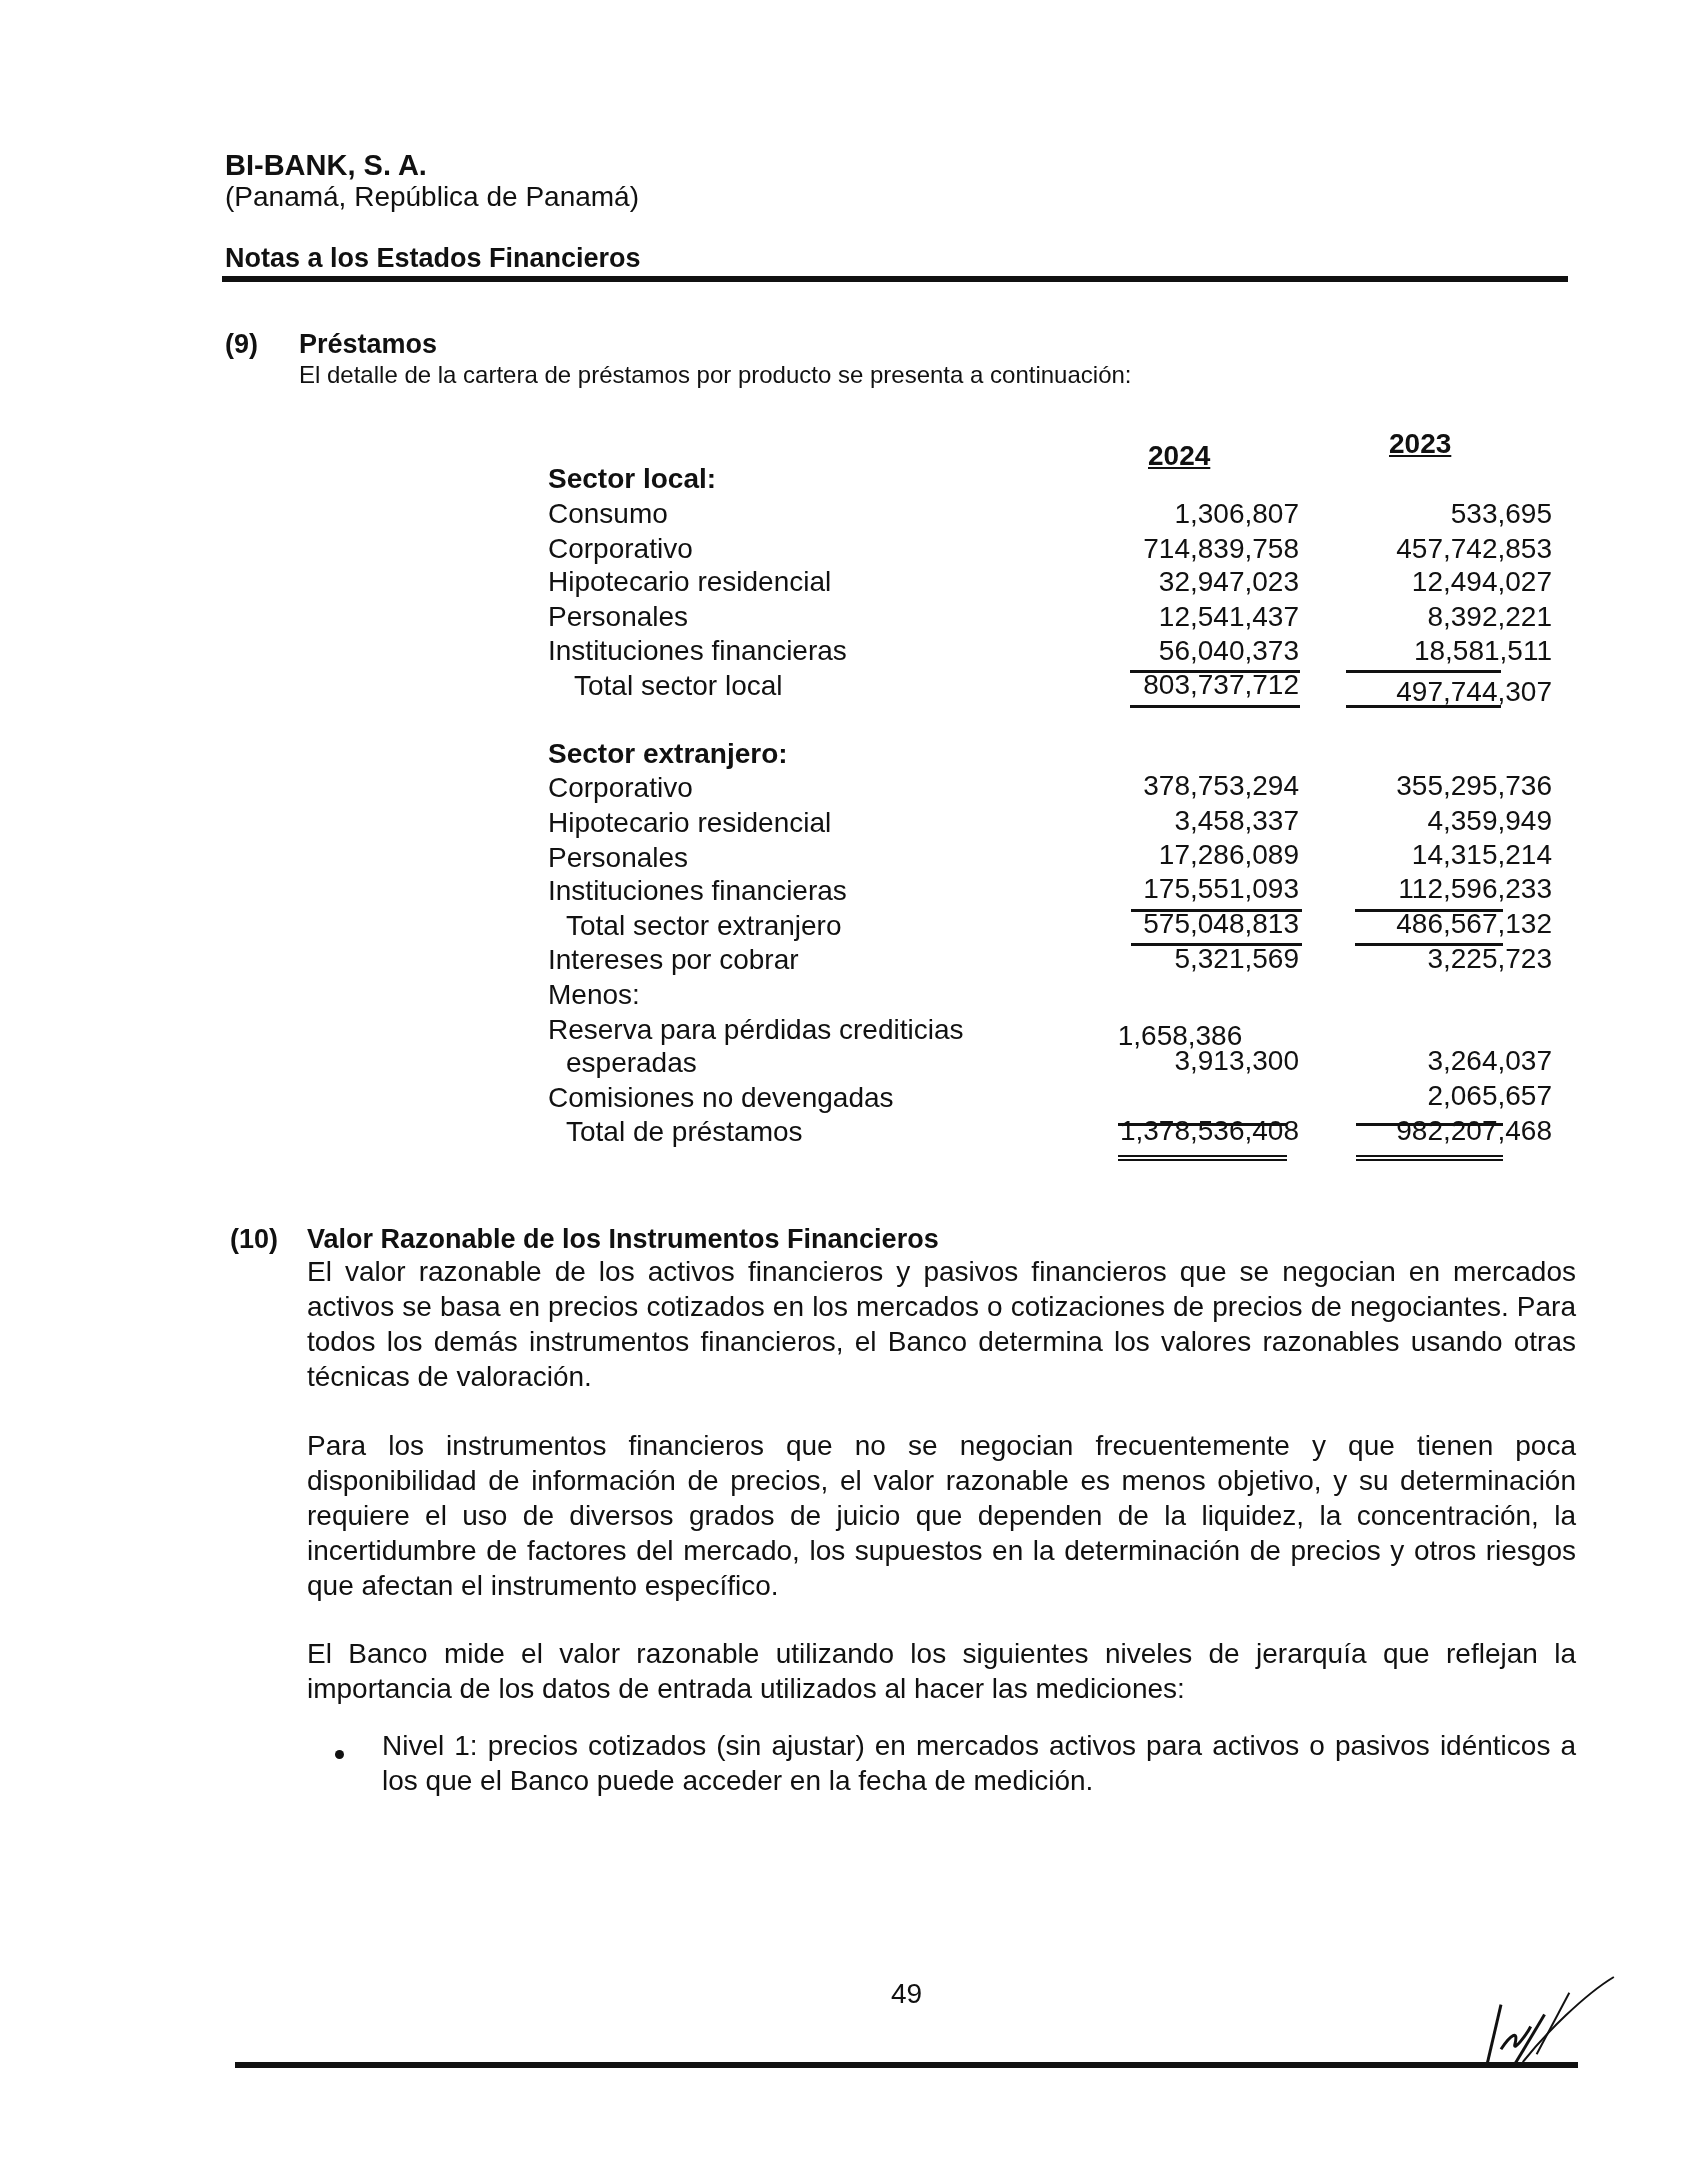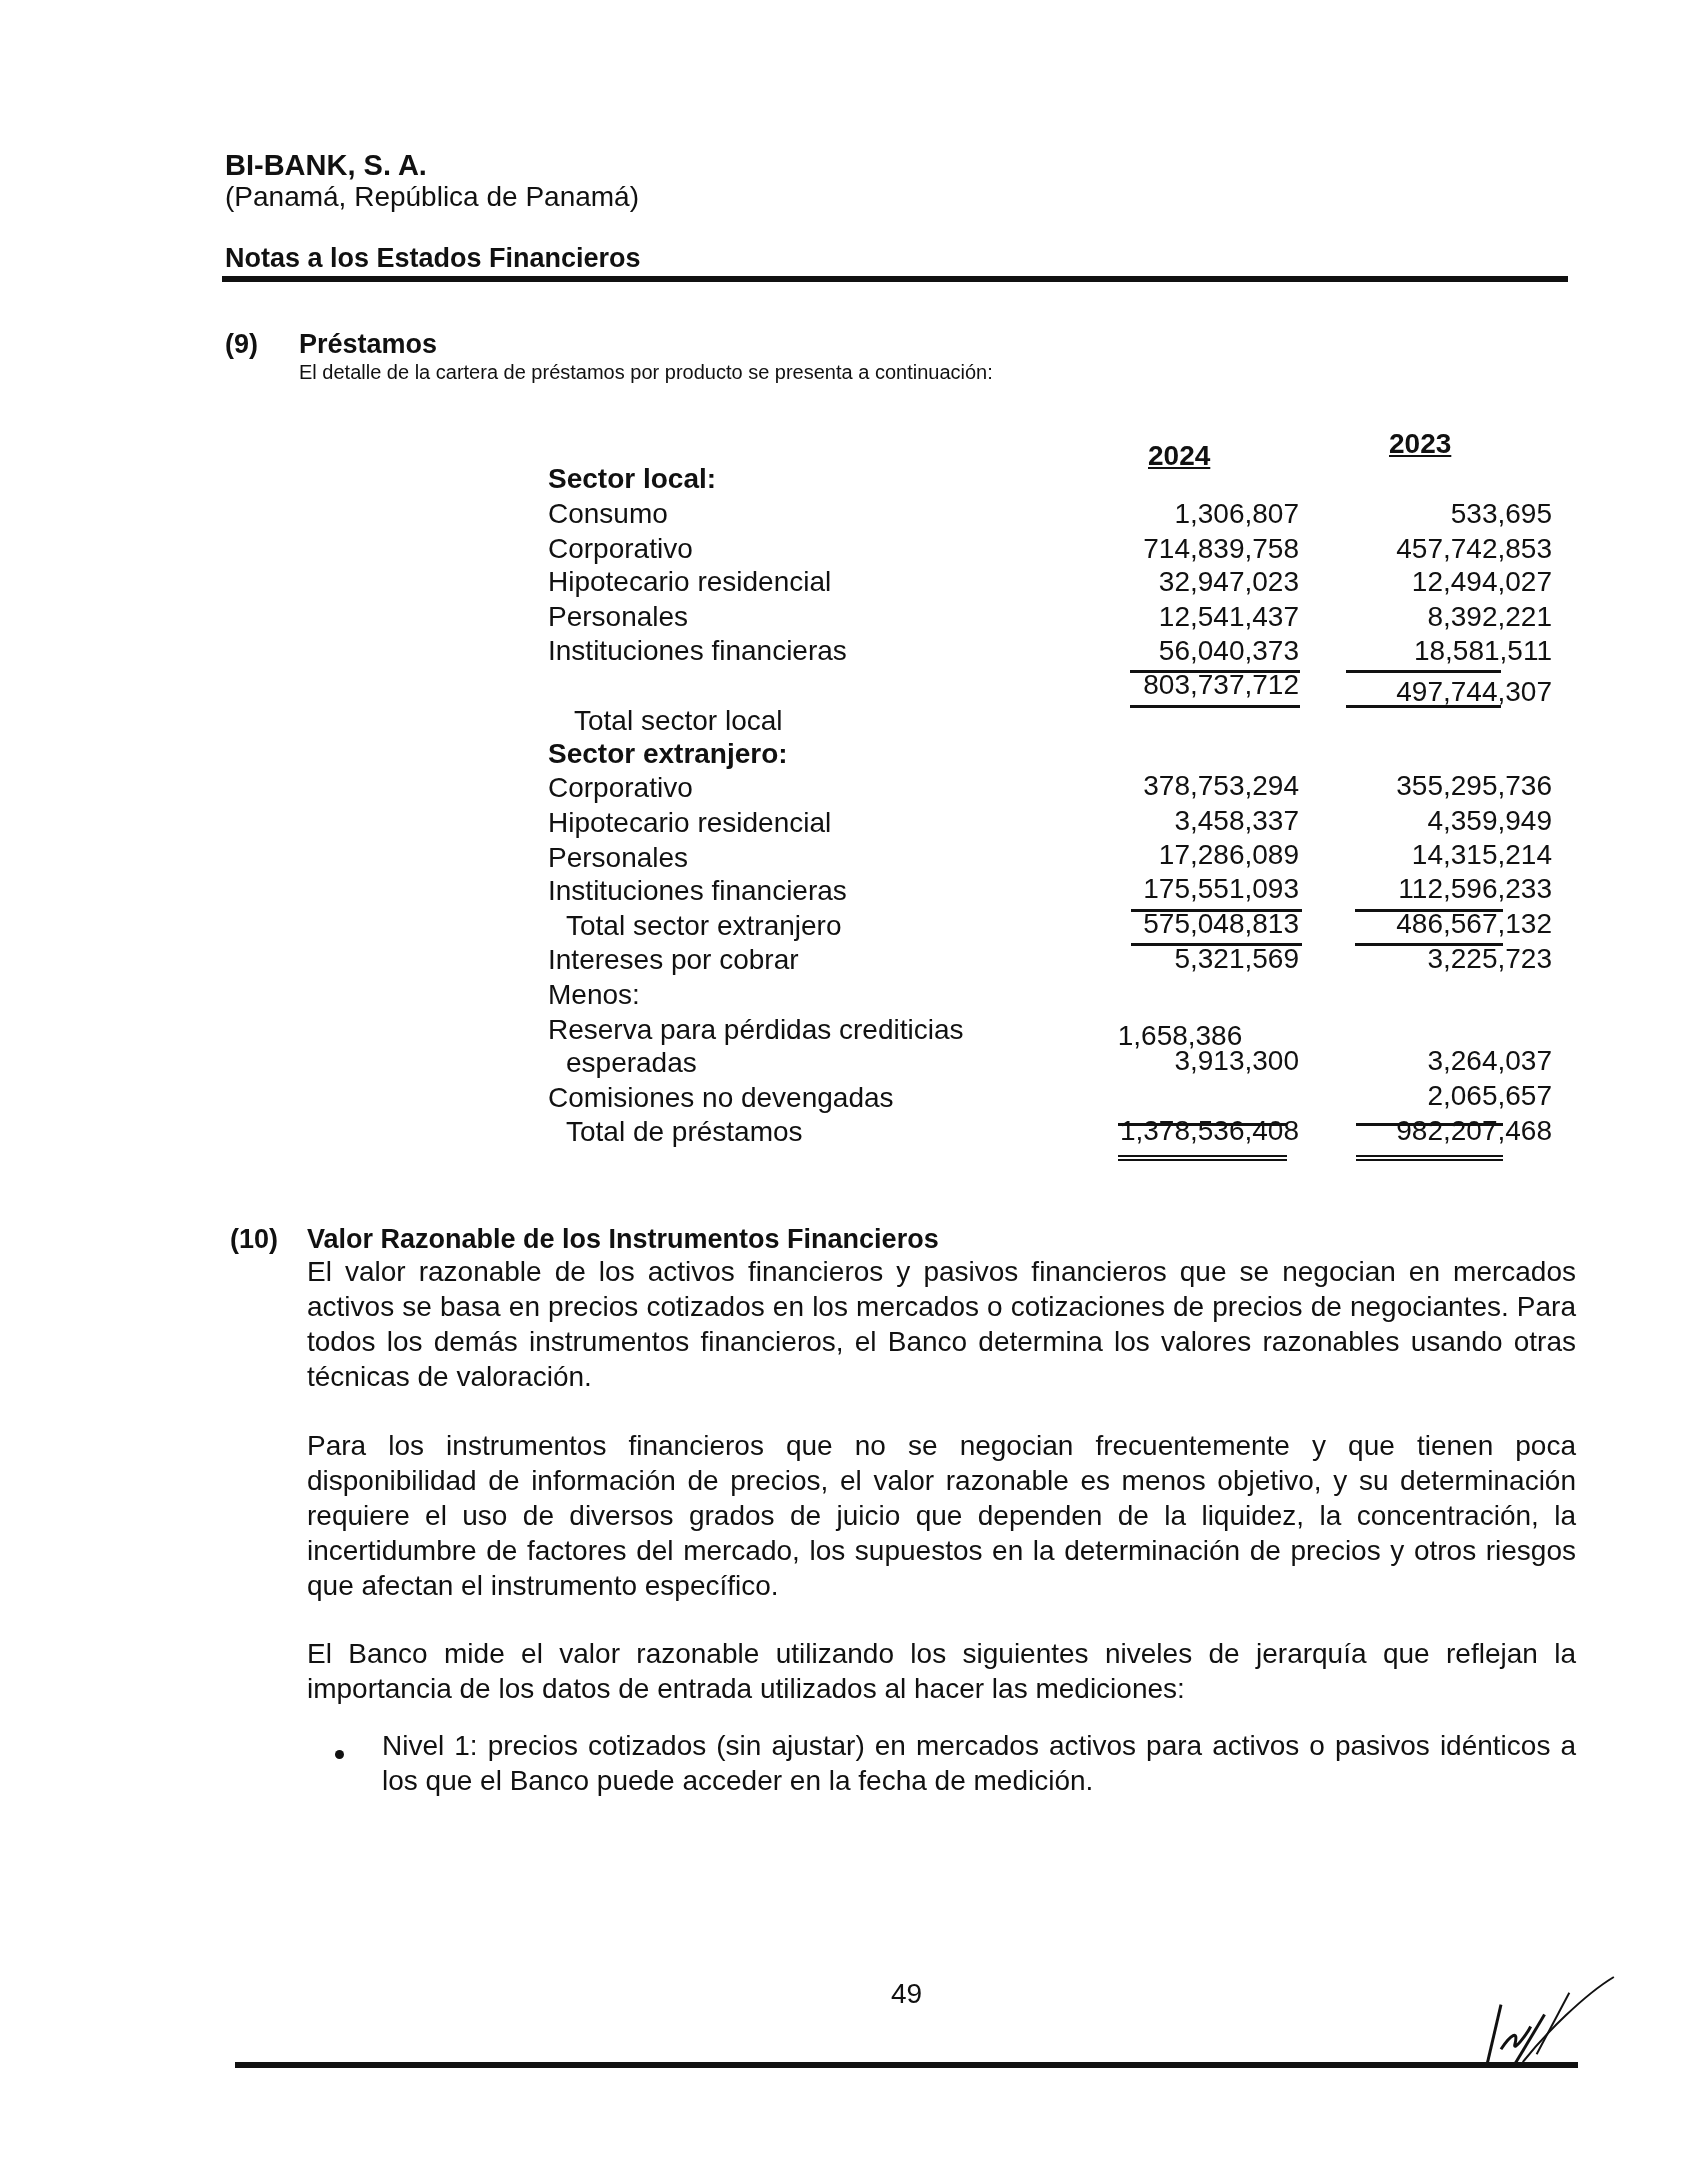--- a/index.html
+++ b/index.html
@@ -6,21 +6,21 @@
   body { width: 1683px; height: 2178px; position: relative; overflow: hidden;
          font-family: "Liberation Sans", sans-serif; color: #111; }
   .abs { position: absolute; white-space: nowrap; }
   .company { left: 225px; top: 149px; font-size: 29px; font-weight: bold; }
   .location { left: 225px; top: 181px; font-size: 28px; }
   .notes-title { left: 225px; top: 243px; font-size: 27px; font-weight: bold; }
   .header-rule { left: 222px; top: 276px; width: 1346px; height: 6px; background: #111; }
 
   .note-num { font-size: 27px; font-weight: bold; }
   .note-title { font-size: 27px; font-weight: bold; }
-  .intro { font-size: 20px; }
+  .intro { font-size: 24px; }
 
   .tbl-label { font-size: 28px; left: 548px; }
   .tbl-label.bold { font-weight: bold; }
   .tbl-label.ind1 { left: 574px; }
   .tbl-label.ind2 { left: 566px; }
   .num { font-size: 28px; text-align: right; width: 238px; }
   .col24 { left: 1061px; }
   .col23 { left: 1314px; }
   .yr { font-size: 28px; font-weight: bold; text-decoration: underline; }
   .uline { position: absolute; height: 3px; background: #111; }
@@ -76,21 +76,21 @@
   </div>
   <div>
     <div class="abs tbl-label" style="top:635px;">Instituciones financieras</div>
     <div class="abs num col24" style="top:635px;">56,040,373</div>
     <div class="abs num col23" style="top:635px;">18,581,511</div>
   </div>
   <div class="uline" style="left:1130px; top:670px; width:170px;"></div>
   <div class="uline" style="left:1346px; top:670px; width:155px;"></div>
 
   <div>
-    <div class="abs tbl-label ind1" style="top:705px;">Total sector local</div>
+    <div class="abs tbl-label ind1" style="top:670px;">Total sector local</div>
     <div class="abs num col24" style="top:669px;">803,737,712</div>
     <div class="abs num col23" style="top:676px;">497,744,307</div>
   </div>
   <div class="uline" style="left:1130px; top:705px; width:170px;"></div>
   <div class="uline" style="left:1346px; top:705px; width:155px;"></div>
 
   <div class="abs tbl-label bold" style="top:738px;">Sector extranjero:</div>
 
   <div>
     <div class="abs tbl-label" style="top:772px;">Corporativo</div>

